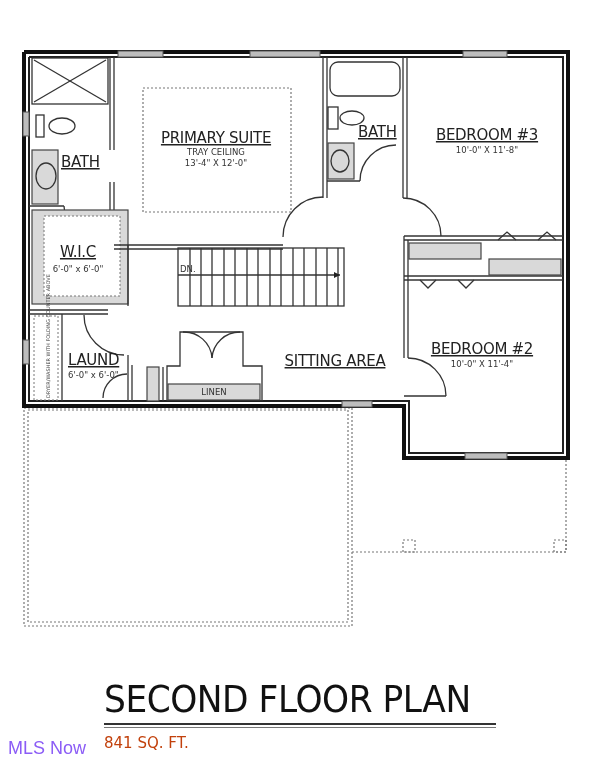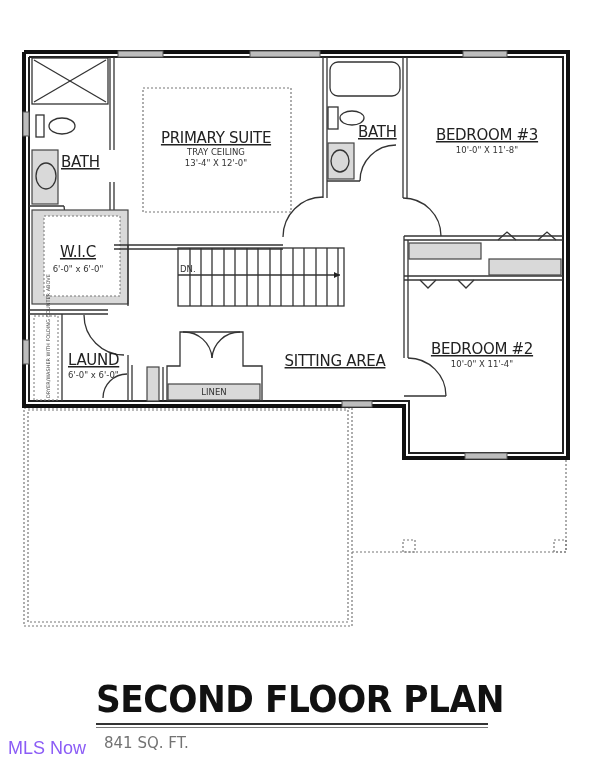--- a/index.html
+++ b/index.html
@@ -9,25 +9,25 @@
   .wall-thin { fill: none; stroke: #222; stroke-width: 2; }
   .inner { fill: none; stroke: #333; stroke-width: 1.3; }
   .dash { fill: none; stroke: #777; stroke-width: 1.2; stroke-dasharray: 2 2; }
   .gray { fill: #d9d9d9; stroke: #444; stroke-width: 1.2; }
   .win { fill: #bdbdbd; stroke: #555; stroke-width: 1; }
   .door { fill: none; stroke: #333; stroke-width: 1.3; }
   .lbl { font-family: "DejaVu Sans", sans-serif; fill: #222; }
   .room-lbl { font-size: 15px; text-decoration: underline; letter-spacing: -0.3px; }
   .sub-lbl { font-size: 8.5px; fill: #333; }
   .tiny { font-size: 5px; fill: #444; }
-  #title-block { position: absolute; left: 96px; top: 680px; width: 392px; font-weight: bold; }
+  #title-block { position: absolute; left: 104px; top: 680px; width: 392px; }
   #title { font-family: "DejaVu Sans", sans-serif; font-size: 37px; color: #111; letter-spacing: -0.5px; line-height: 40px; white-space: nowrap; transform: scaleX(0.93); transform-origin: left; }
   #title-rule1 { height: 2px; background: #333; margin-top: 3px; }
   #title-rule2 { height: 1px; background: #777; margin-top: 2px; }
-  #sqft { position: absolute; left: 104px; top: 734px; font-family: "DejaVu Sans", sans-serif; font-size: 15px; color: #737373; }
+  #sqft { position: absolute; left: 104px; top: 734px; font-family: "DejaVu Sans", sans-serif; font-size: 15px; color: #c2410c; }
   #watermark { position: absolute; left: 8px; top: 738px; font-family: "Liberation Sans", sans-serif; font-size: 18px; color: #8b5cf6; }
 </style>
 </head>
 <body>
 
 <svg id="plan" viewBox="0 0 615 768" xmlns="http://www.w3.org/2000/svg">
 
   <g>
     <rect class="dash" x="24" y="408" width="328" height="218"></rect>
     <rect class="dash" x="28" y="410" width="320" height="212"></rect>

